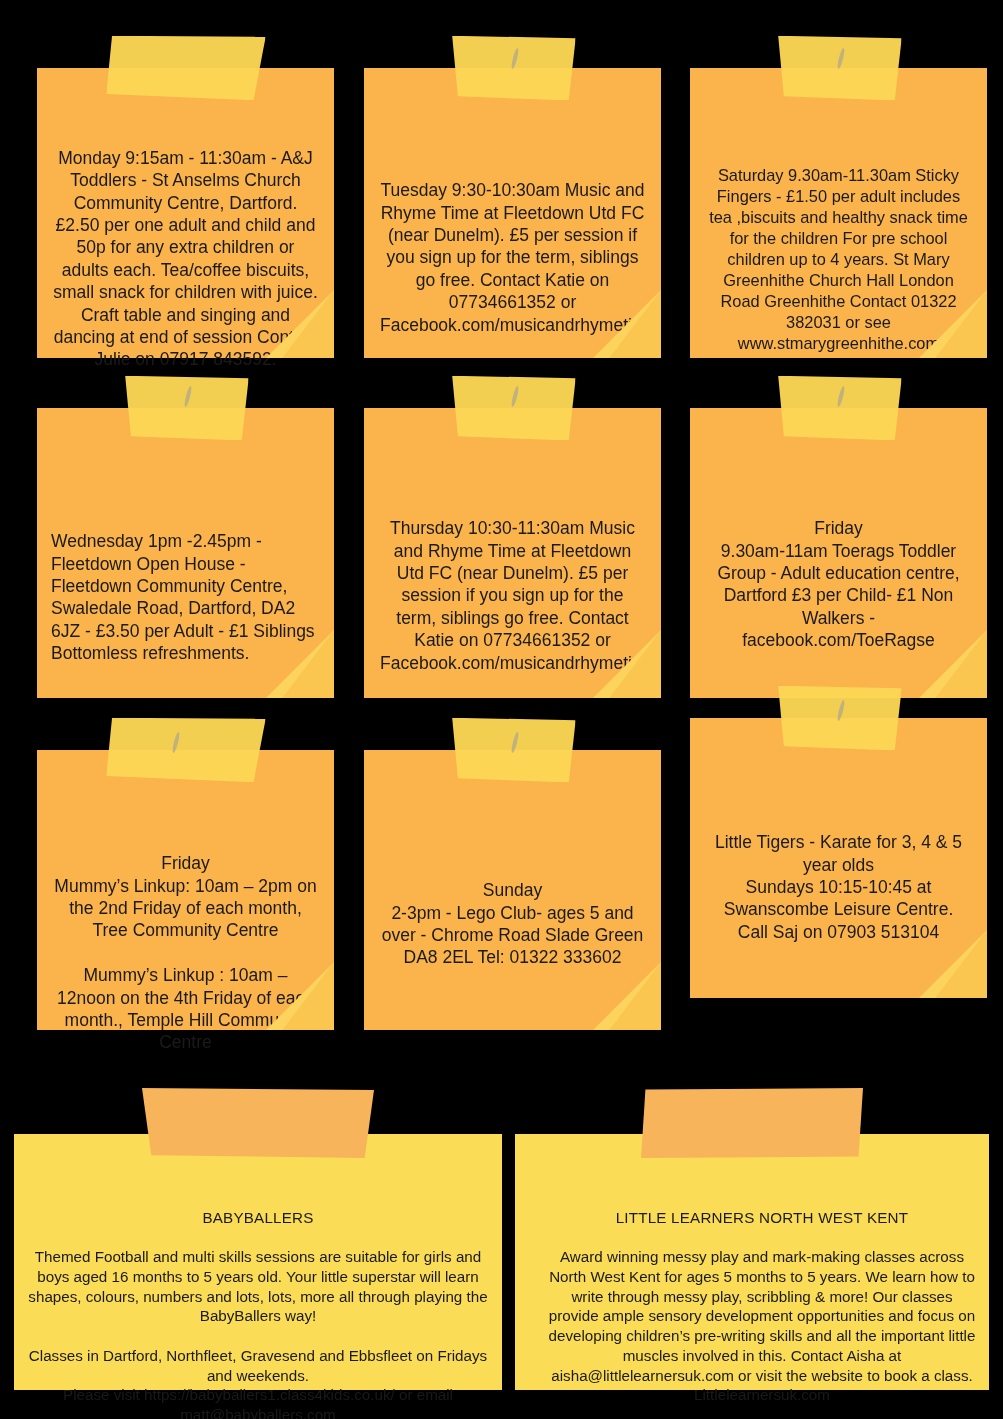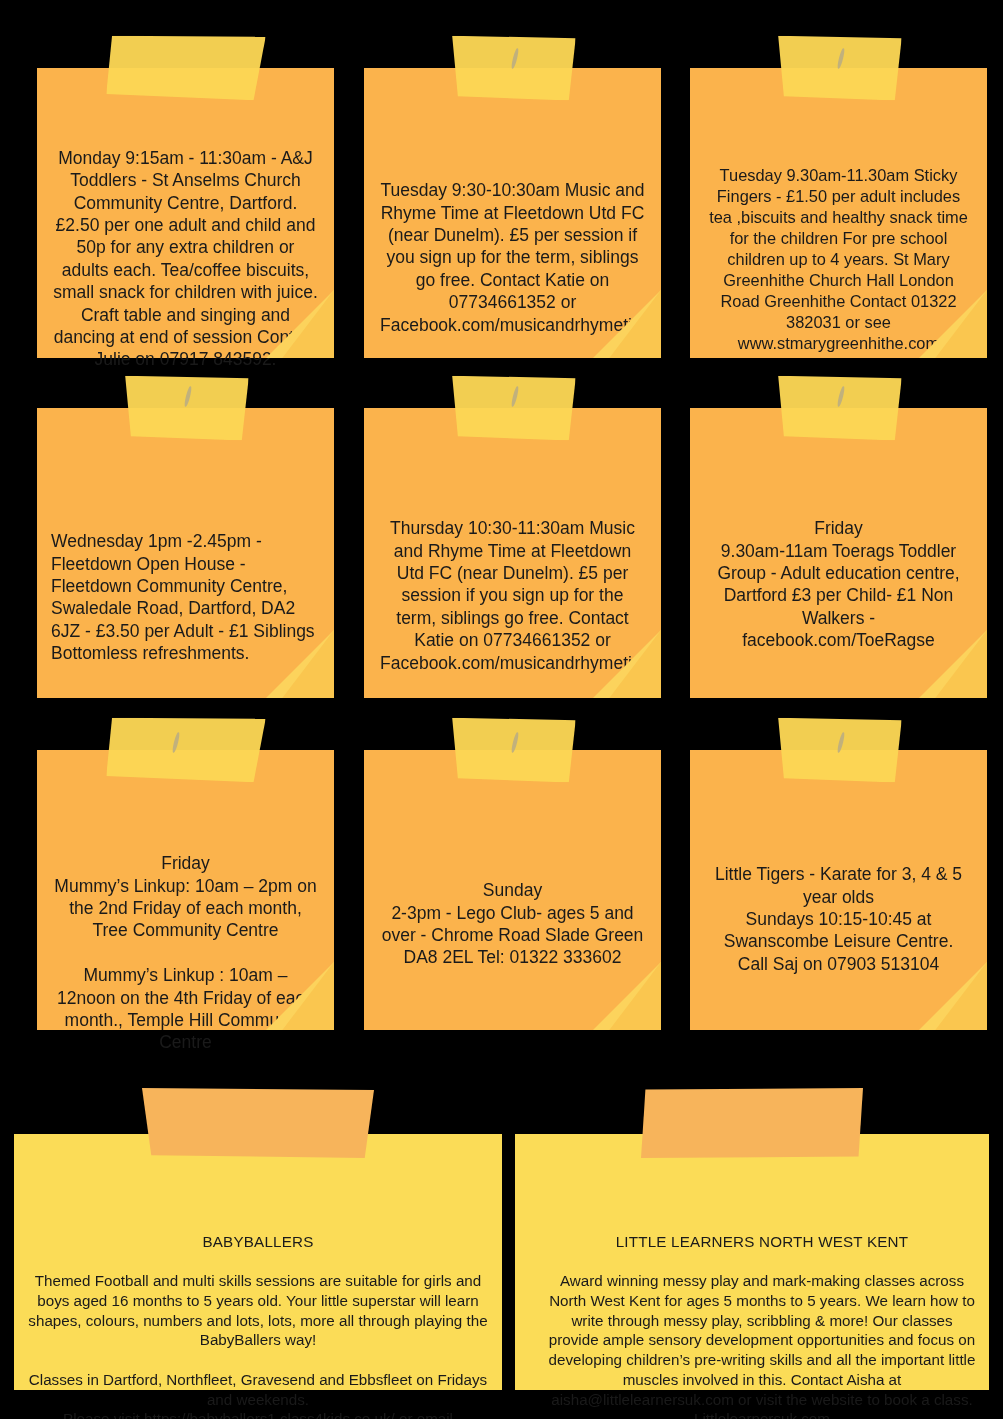--- a/index.html
+++ b/index.html
@@ -72,21 +72,21 @@
     position:absolute;
     background:#FBDC57;
     color:#1a1a1a;
     text-align:center;
     font-size:15.2px;
     line-height:1.3;
     white-space:pre-line;
     padding:34px 12px 16px 12px;
     z-index:3;
   }
-  .card .title { display:block; letter-spacing:.2px;margin-top:24px; }
+  .card .title { display:block; letter-spacing:.2px; }
   .card .body { display:block; }
   .card-tape {
     position:absolute;
     top:-46px; left:50%;
     transform:translateX(-50%);
     width:232px; height:70px;
     background:#F7B45B;
     clip-path:polygon(0 0, 100% 3%, 96% 100%, 4% 96%);
     z-index:2;
   }
@@ -109,21 +109,21 @@
     <div class="tape"></div>
     <div class="pin" style="top:-20px; left:50%;"></div>
     <div class="body">Tuesday 9:30-10:30am Music and Rhyme Time at Fleetdown Utd FC (near Dunelm). £5 per session if you sign up for the term, siblings go free. Contact Katie on 07734661352 or Facebook.com/musicandrhymetime</div>
     <div class="fold"></div>
     <div class="fold2"></div>
   </div>
 
   <div class="note" style="left:690px; top:68px; width:297px; height:290px; font-size:16.4px;">
     <div class="tape"></div>
     <div class="pin" style="top:-20px; left:50%;"></div>
-    <div class="body">Tuesday 9.30am-11.30am Sticky Fingers - £1.50 per adult includes tea ,biscuits and healthy snack time for the children For pre school children up to 4 years. St Mary Greenhithe Church Hall London Road Greenhithe Contact 01322 382031 or see www.stmarygreenhithe.com</div>
+    <div class="body">Saturday 9.30am-11.30am Sticky Fingers - £1.50 per adult includes tea ,biscuits and healthy snack time for the children For pre school children up to 4 years. St Mary Greenhithe Church Hall London Road Greenhithe Contact 01322 382031 or see www.stmarygreenhithe.com</div>
     <div class="fold"></div>
     <div class="fold2"></div>
   </div>
 
   <div class="note leftalign" style="left:37px; top:408px; width:297px; height:290px; padding-top:55px; padding-left:14px;">
     <div class="tape"></div>
     <div class="pin" style="top:-22px; left:50%;"></div>
     <div class="body">Wednesday 1pm -2.45pm - Fleetdown Open House - Fleetdown Community Centre, Swaledale Road, Dartford, DA2 6JZ - £3.50 per Adult - £1 Siblings Bottomless refreshments.</div>
     <div class="fold"></div>
     <div class="fold2"></div>
@@ -159,21 +159,21 @@
 
   <div class="note" style="left:364px; top:750px; width:297px; height:280px; padding-top:62px;">
     <div class="tape"></div>
     <div class="pin" style="top:-18px; left:50%;"></div>
     <div class="body">Sunday
 2-3pm - Lego Club- ages 5 and over - Chrome Road Slade Green DA8 2EL Tel: 01322 333602</div>
     <div class="fold"></div>
     <div class="fold2"></div>
   </div>
 
-  <div class="note" style="left:690px; top:750px; width:297px; height:280px; padding-top:46px;">
+  <div class="note" style="left:690px; top:718px; width:297px; height:280px; padding-top:46px;">
     <div class="tape"></div>
     <div class="pin" style="top:-18px; left:50%;"></div>
     <div class="body">Little Tigers - Karate for 3, 4 &amp; 5 year olds
 Sundays 10:15-10:45 at Swanscombe Leisure Centre.
 Call Saj on 07903 513104</div>
     <div class="fold"></div>
     <div class="fold2"></div>
   </div>
 
   <div class="card" style="left:14px; top:1134px; width:488px; height:256px;">

